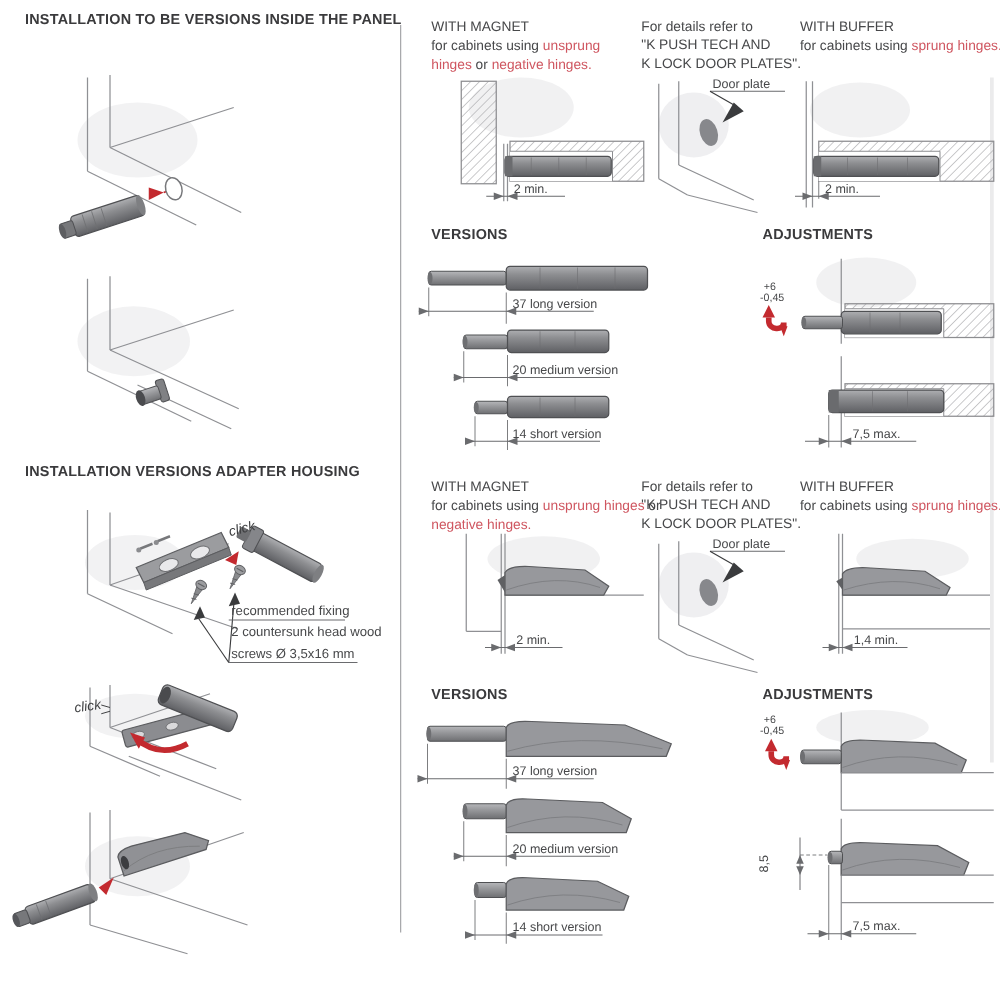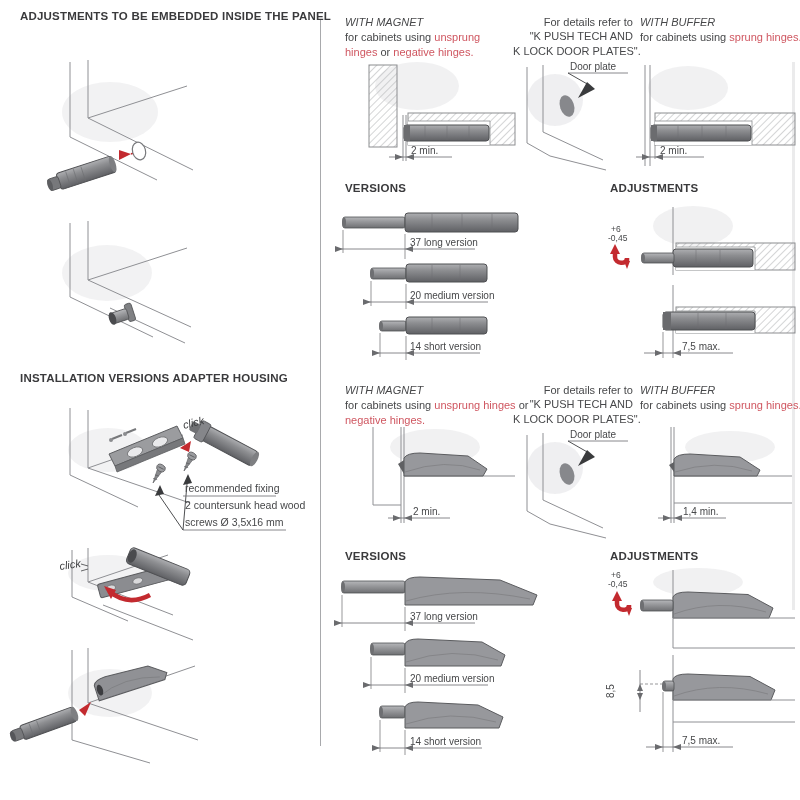--- a/index.html
+++ b/index.html
@@ -1,23 +1,23 @@
 <!DOCTYPE html>
 <html><head>
 <meta charset="utf-8">
 <style>
   html,body{margin:0;padding:0;}
   body{width:800px;height:800px;background:#ffffff;position:relative;
        font-family:"Liberation Sans",sans-serif;overflow:hidden;}
   .abs{position:absolute;}
   .heading{font-weight:bold;font-size:11.5px;color:#3a3a3c;letter-spacing:.2px;white-space:nowrap;}
   .sub{font-size:11px;color:#47484a;line-height:1.3;}
-  .sub .ttl{margin-bottom:1px;font-style:italic;}
+  .sub .ttl{margin-bottom:1px;}
   .red{color:#cf5660;}
-  .nw{white-space:nowrap;text-align:right;}
+  .nw{white-space:nowrap;}
   svg.fig{position:absolute;overflow:visible;}
   svg text{font-family:"Liberation Sans",sans-serif;fill:#47484a;}
   .dimt{font-size:10px;}
   .notet{font-size:10.5px;}
   .clickt{font-size:11px;font-style:italic;fill:#3f4042;}
   .adjt{font-size:8.5px;}
   .divider{position:absolute;left:320px;top:20px;width:1px;height:726px;background:#a8a9ac;}
   .scan-edge{position:absolute;left:792px;top:62px;width:3px;height:548px;background:#e2e2e4;opacity:.7;}
 </style>
 </head>
@@ -37,21 +37,21 @@
     </linearGradient>
     <pattern id="hatchP" width="5" height="5" patternUnits="userSpaceOnUse" patternTransform="rotate(45)">
       <line x1="0" y1="0" x2="0" y2="5" stroke="#aaabae" stroke-width="1"></line>
     </pattern>
   </defs>
 </svg>
 
 <div class="divider"></div>
 <div class="scan-edge"></div>
 
-<div class="abs heading" style="left:20px;top:10px">ADJUSTMENTS TO BE EMBEDDED INSIDE THE PANEL</div>
+<div class="abs heading" style="left:20px;top:10px">INSTALLATION TO BE VERSIONS INSIDE THE PANEL</div>
 
 <svg class="fig" style="left:15px;top:50px" width="300" height="170" viewBox="0 0 300 170">
   <ellipse cx="95" cy="62" rx="48" ry="30" fill="#ededef" opacity=".75"></ellipse>
   <g stroke="#8f9094" stroke-width="1" fill="none">
     <line x1="55" y1="12" x2="55" y2="87"></line>
       <line x1="73" y1="10" x2="73" y2="68"></line>
     <line x1="73" y1="68" x2="172" y2="36"></line>
       <line x1="73" y1="68" x2="178" y2="120"></line>
     <line x1="55" y1="87" x2="142" y2="130"></line>
   </g>

